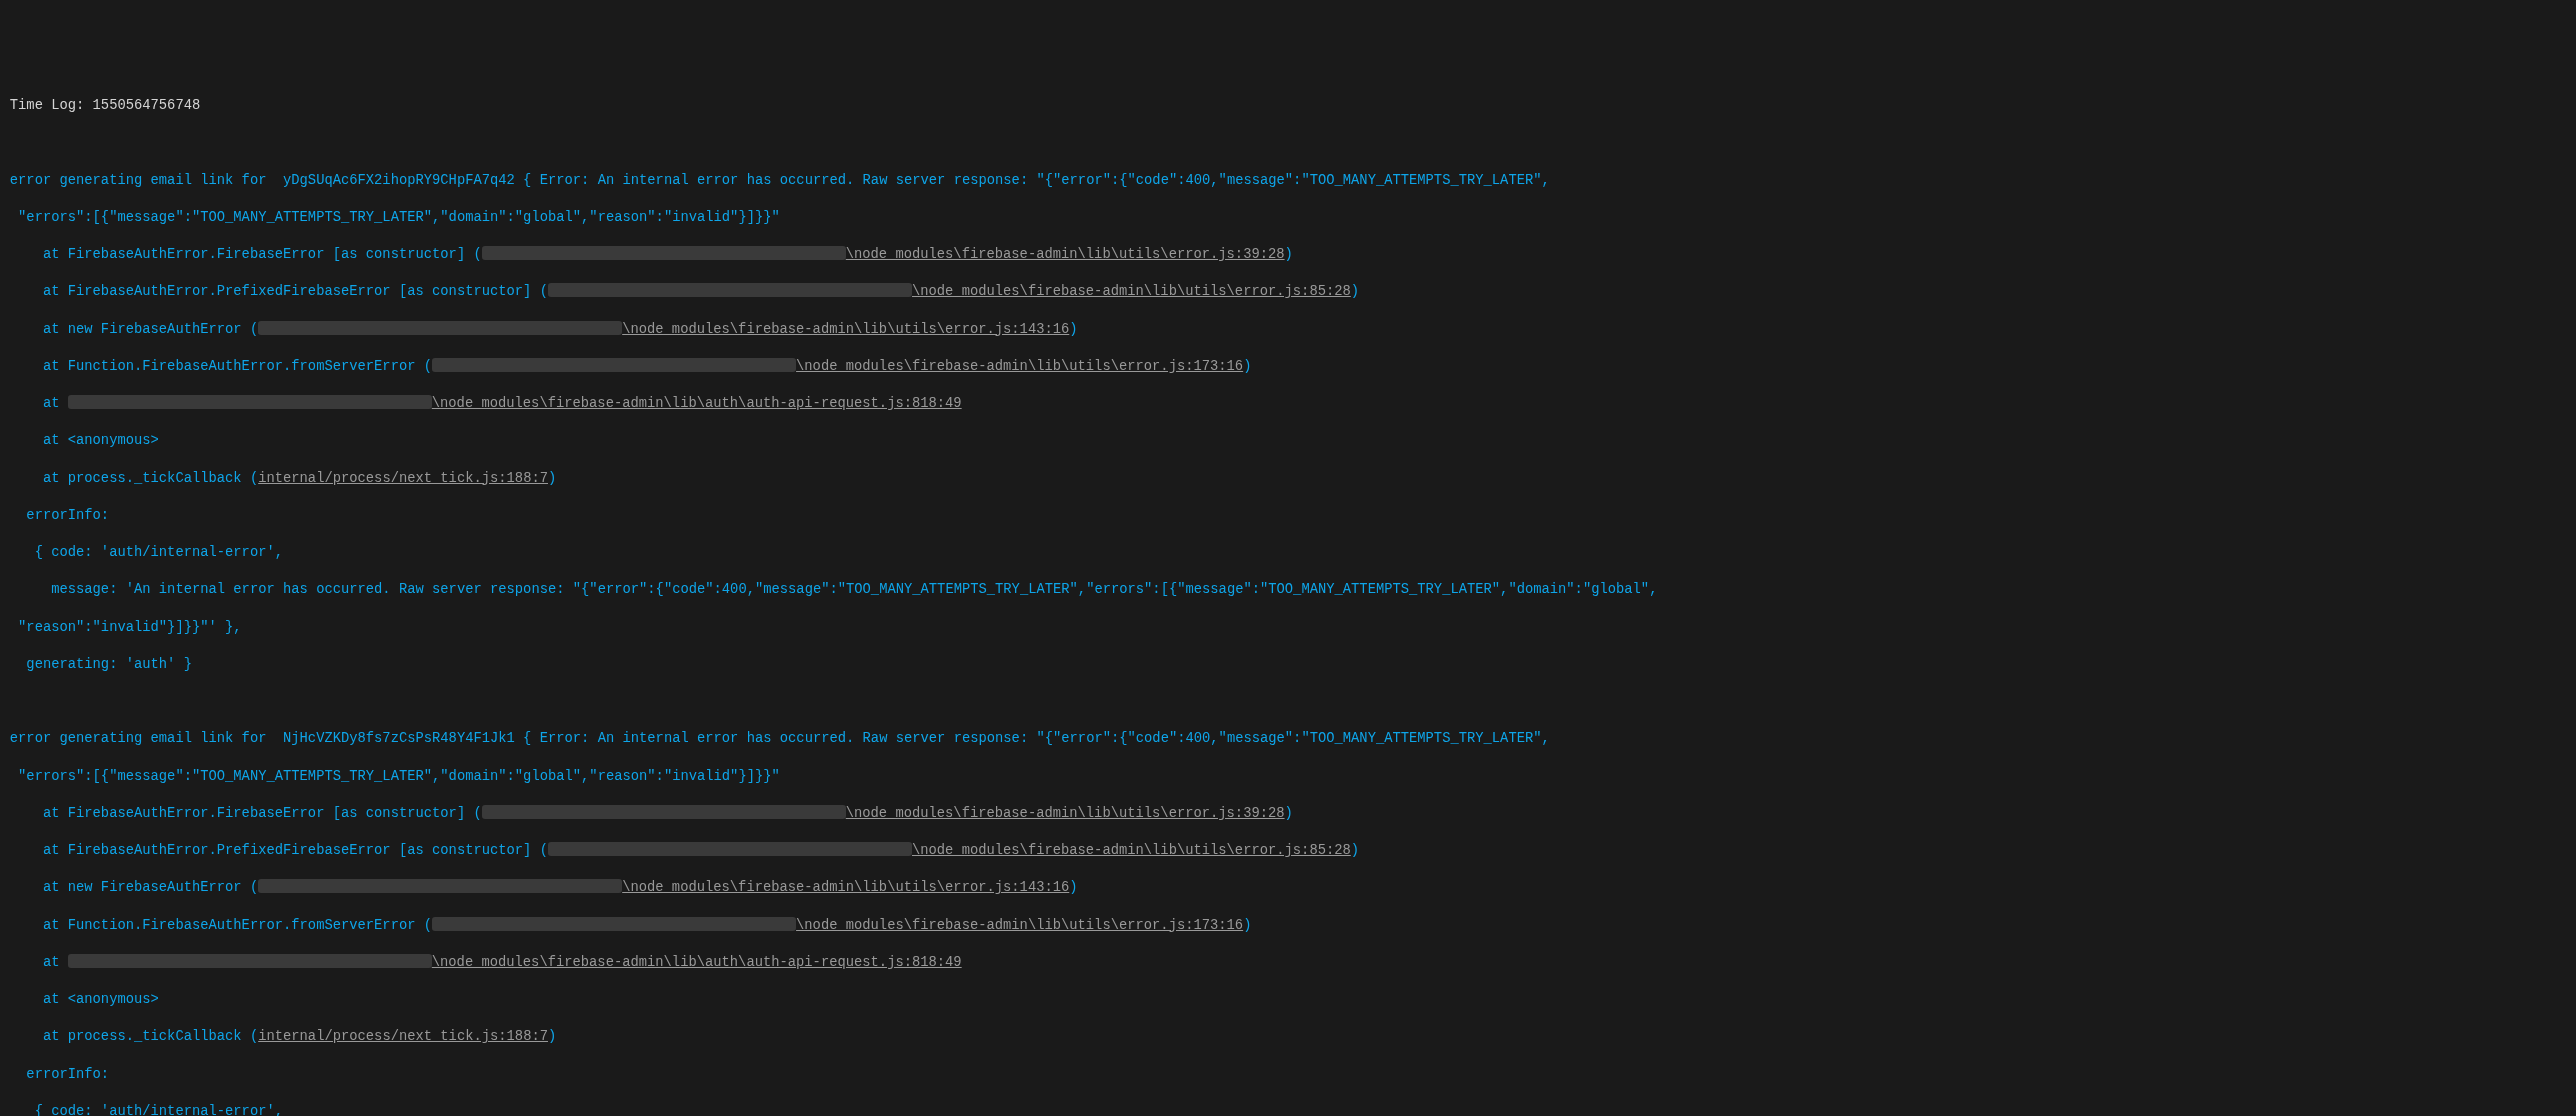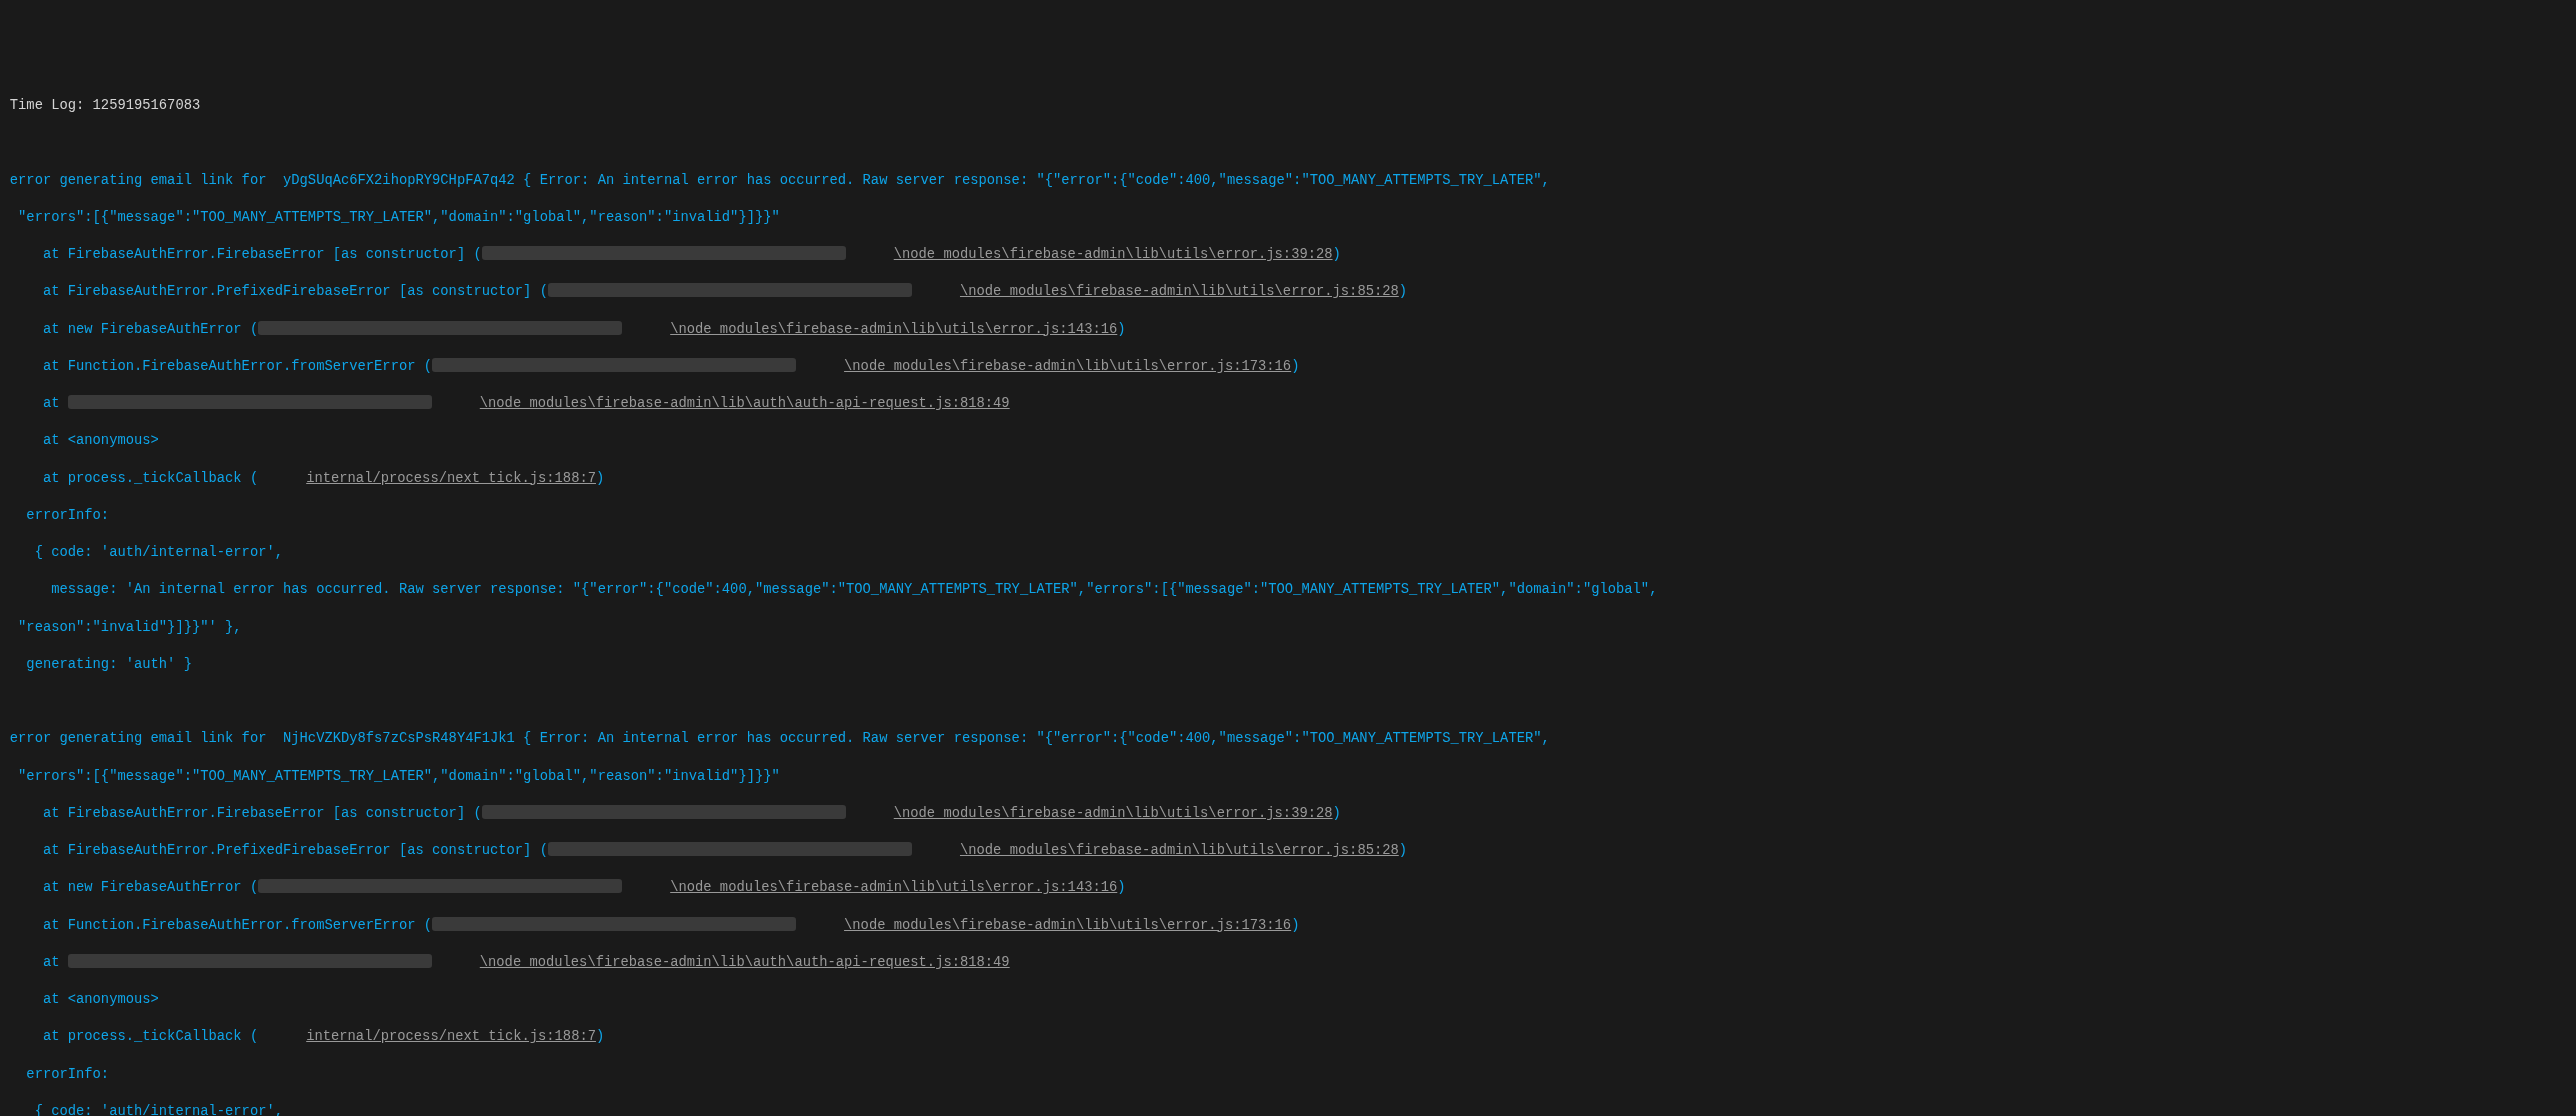--- a/index.html
+++ b/index.html
@@ -8,37 +8,37 @@
     font-family: "SF Mono", "Monaco", "Consolas", "Courier New", monospace;
     font-size: 13.8px;
     line-height: 1.35;
     color: #d4d4d4;
     padding: 3.9px 9.8px;
     white-space: pre;
     overflow-x: auto;
   }
   .timelog { color: #d4d4d4; }
   .err { color: #0ea5e9; }
-  .path { color: #999; text-decoration: underline; padding-left: 48px; }
+  .path { color: #999; text-decoration: underline; }
   .redact {
     display: inline-block;
     background: #3a3a3a;
     border-radius: 3px;
     height: 13.8px;
     vertical-align: -2px;
   }
   .block { display: block; }
 </style>
 </head>
 <body>
 
 
 
 <div>
-<span class="timelog block">Time Log: 1259195167083</span>
+<span class="timelog block">Time Log: 1550564756748</span>
 
 
 <span class="err block">error generating email link for  yDgSUqAc6FX2ihopRY9CHpFA7q42 { Error: An internal error has occurred. Raw server response: "{"error":{"code":400,"message":"TOO_MANY_ATTEMPTS_TRY_LATER",</span>
 <span class="err block"> "errors":[{"message":"TOO_MANY_ATTEMPTS_TRY_LATER","domain":"global","reason":"invalid"}]}}"</span>
 <span class="block"><span class="err">    at FirebaseAuthError.FirebaseError [as constructor] (</span><span class="redact" style="width:364px"></span><span class="path">\node_modules\firebase-admin\lib\utils\error.js:39:28</span><span class="err">)</span></span>
 <span class="block"><span class="err">    at FirebaseAuthError.PrefixedFirebaseError [as constructor] (</span><span class="redact" style="width:364px"></span><span class="path">\node_modules\firebase-admin\lib\utils\error.js:85:28</span><span class="err">)</span></span>
 <span class="block"><span class="err">    at new FirebaseAuthError (</span><span class="redact" style="width:364px"></span><span class="path">\node_modules\firebase-admin\lib\utils\error.js:143:16</span><span class="err">)</span></span>
 <span class="block"><span class="err">    at Function.FirebaseAuthError.fromServerError (</span><span class="redact" style="width:364px"></span><span class="path">\node_modules\firebase-admin\lib\utils\error.js:173:16</span><span class="err">)</span></span>
 <span class="block"><span class="err">    at </span><span class="redact" style="width:364px"></span><span class="path">\node_modules\firebase-admin\lib\auth\auth-api-request.js:818:49</span></span>
 <span class="err block">    at &lt;anonymous&gt;</span>

